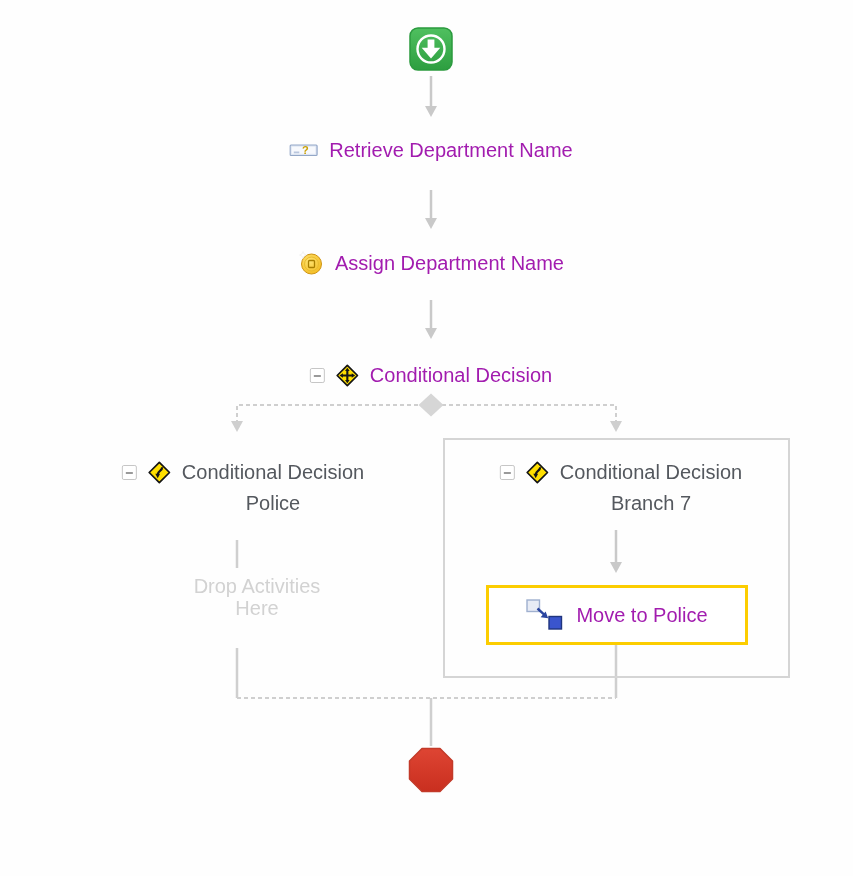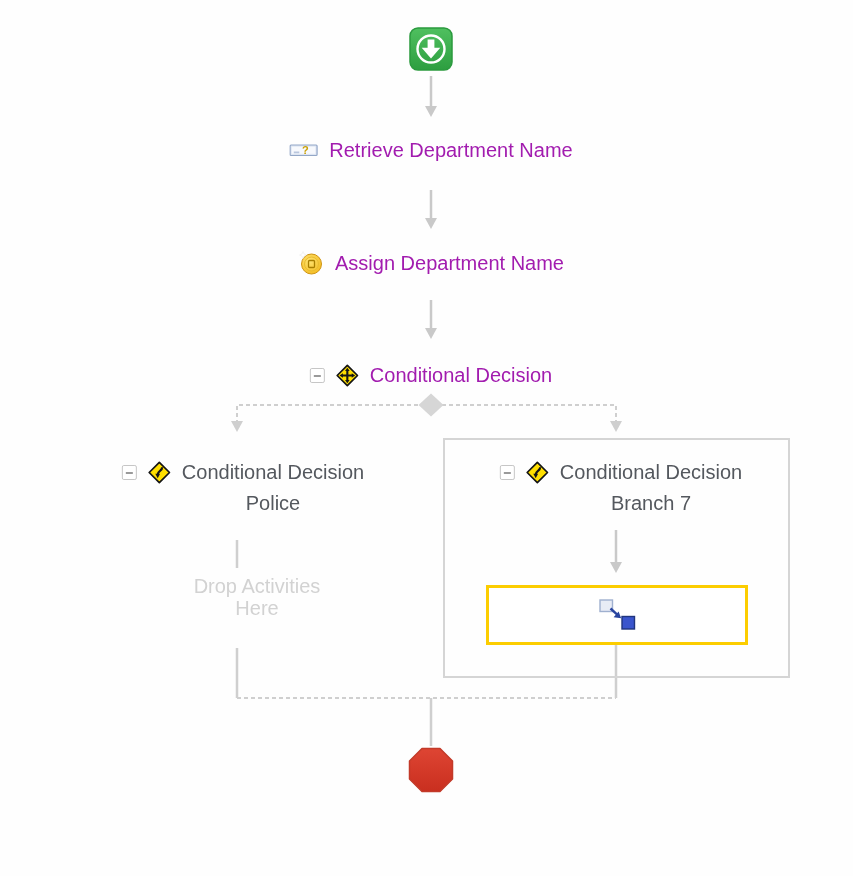--- a/index.html
+++ b/index.html
@@ -157,20 +157,21 @@
     </div>
   </div>
 
   <div class="task-box" style="left:486px;top:585px;width:256px;height:54px;">
     <svg class="icon" width="37" height="32" viewBox="0 0 37 32">
       <rect x="1" y="1" width="12.5" height="11.5" fill="#e8ecf5" stroke="#9fb0cf" stroke-width="1.4"></rect>
       <rect x="23" y="17.5" width="12.5" height="12.5" fill="#3a55cd" stroke="#20357e" stroke-width="1.4"></rect>
       <path d="M11.5,9.5 L18.5,15.8" stroke="#2a459f" stroke-width="2.4"></path>
       <polygon points="22.2,19.2 14.6,18.3 19.6,12.6" fill="#2a459f"></polygon>
     </svg>
+    <span class="label">Move to Police</span>
   </div>
 
   <div class="node" style="left:408px;top:747px;width:46px;height:46px;">
     <svg class="icon" width="46" height="46" viewBox="0 0 46 46">
       <defs>
         <linearGradient id="gRed" x1="0" y1="0" x2="0" y2="1">
           <stop offset="0" stop-color="#de4533"></stop>
             <stop offset="1" stop-color="#c92f1f"></stop>
         </linearGradient>
       </defs>

